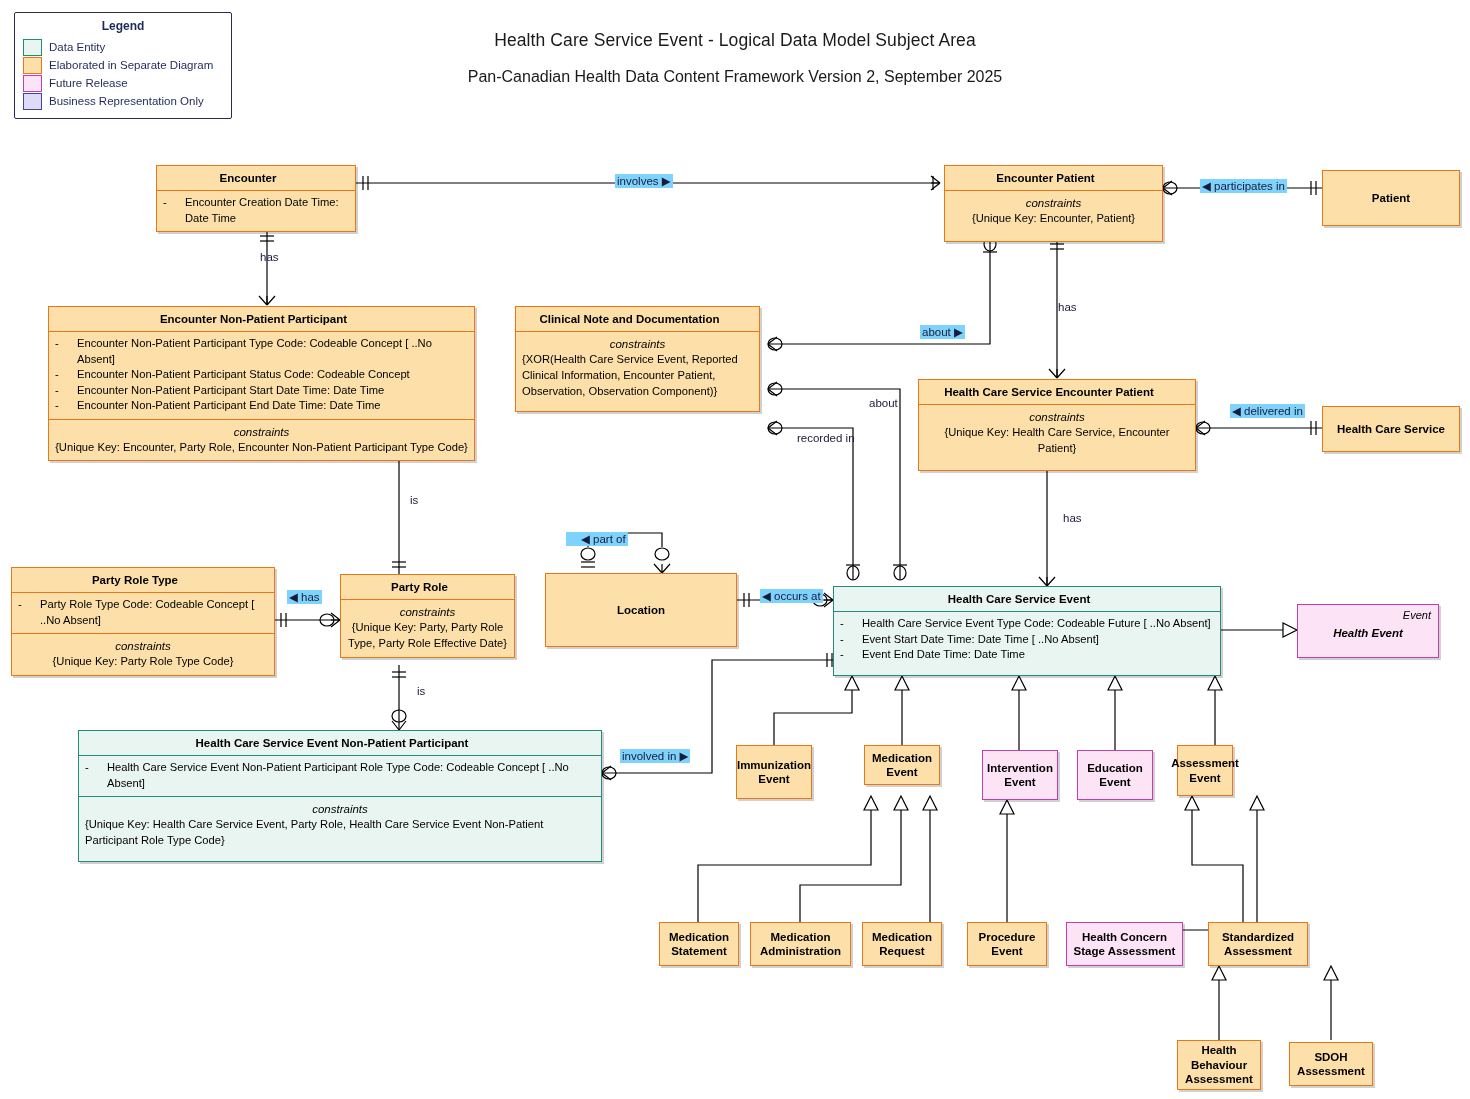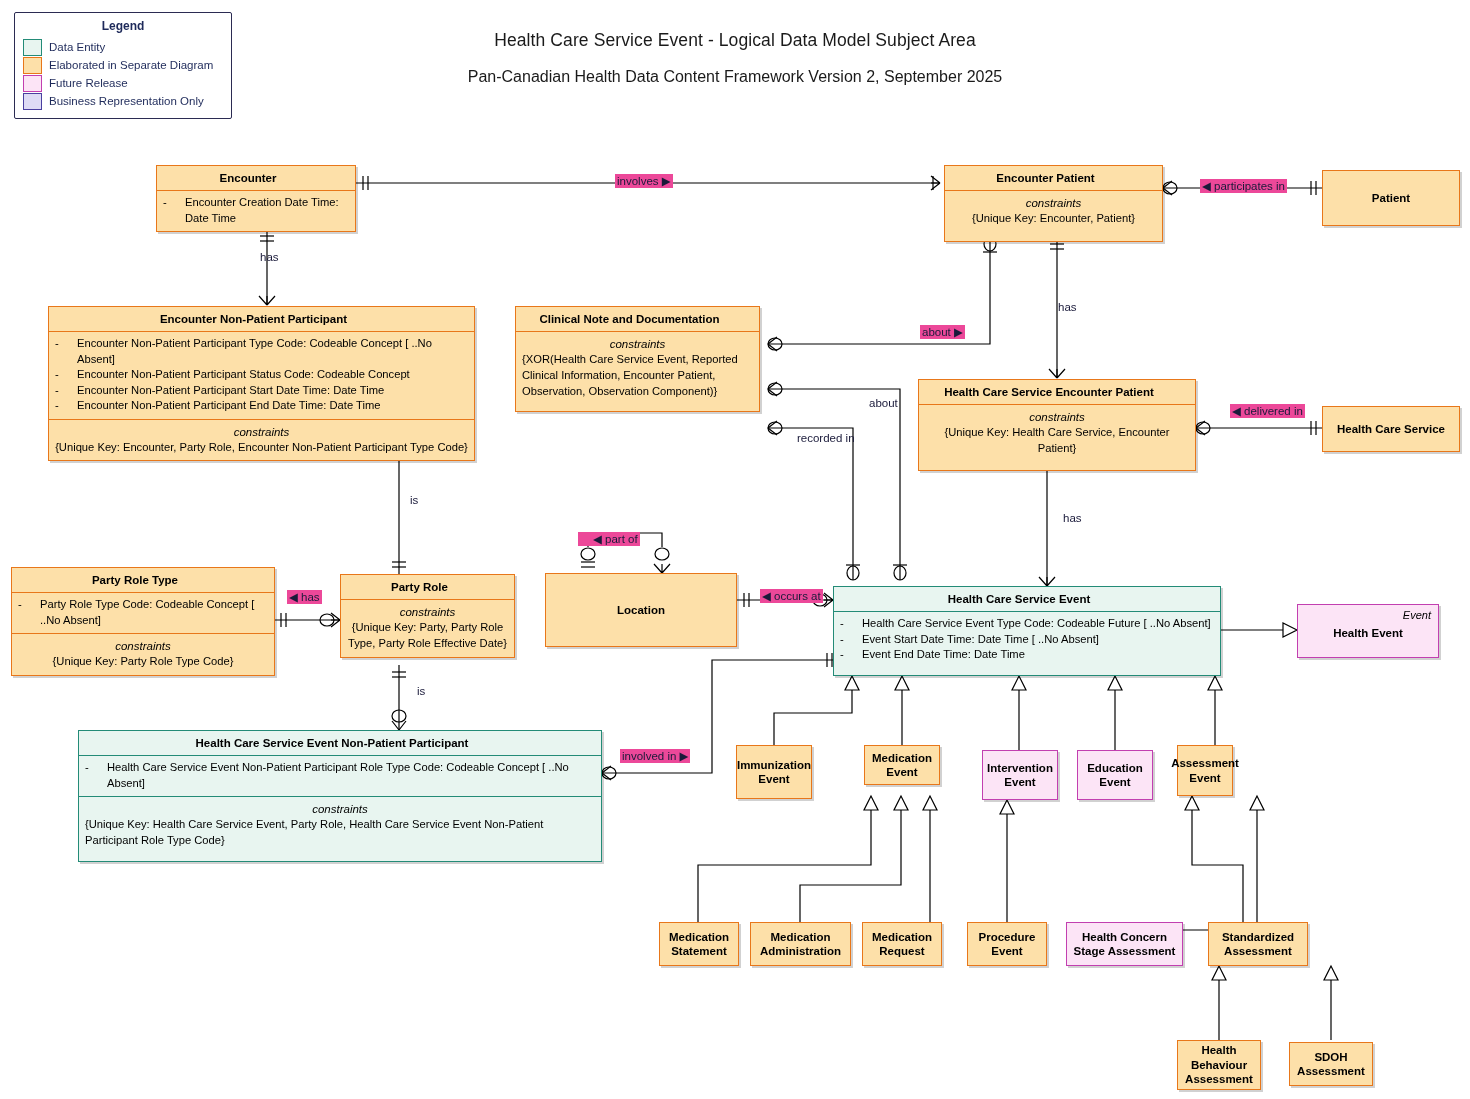--- a/index.html
+++ b/index.html
@@ -56,21 +56,21 @@
   .ctxt.left{text-align:left;}
   .stereo{position:absolute;right:7px;top:4px;font-style:italic;font-size:11px;}
 
   
   .ent.simple{display:flex;align-items:center;justify-content:center;}
   .ent.simple .hdr{padding:2px 4px;}
 
   
   .elbl{
     position:absolute;font-size:11.5px;color:#1a1a3a;white-space:nowrap;
-    background:#ec4899;padding:0 2px;
+    background:#7dd3fc;padding:0 2px;
   }
   .elbl.nb{background:transparent;}
 </style>
 </head>
 <body>
 
 <svg id="svg-layer" viewBox="0 0 1470 1099" xmlns="http://www.w3.org/2000/svg">
   <defs>
     <g id="g-tri"></g>
   </defs>
@@ -340,21 +340,21 @@
       </div>
     <div class="attr">
         <span class="dash">-</span>
         <span class="txt">Event End Date Time: Date Time</span>
       </div>
   </div>
 </div>
 
 <div class="ent pink simple" style="left:1297px;top:604px;width:142px;height:54px;">
   <span class="stereo">Event</span>
-  <div class="hdr" style="margin-top:4px;">Health Event</div>
+  <div class="hdr" style="margin-top:4px;font-style:italic;">Health Event</div>
 </div>
 
 <div class="ent teal" style="left:78px;top:730px;width:524px;">
   <div class="hdr">Health Care Service Event Non-Patient Participant</div>
   <div class="sec">
     <div class="attr">
         <span class="dash">-</span>
         <span class="txt">Health Care Service Event Non-Patient Participant Role Type Code: Codeable Concept [ ..No Absent]</span>
       </div>
   </div>
@@ -413,15 +413,15 @@
 <div class="elbl nb" style="left:1056px;top:301px;">has</div>
 <div class="elbl nb" style="left:867px;top:397px;">about</div>
 <div class="elbl nb" style="left:795px;top:432px;width:55px;text-align:center;line-height:1.2;">
   <span>recorded in</span>
 </div>
 <div class="elbl" style="left:1230px;top:404px;">◀ delivered in</div>
 <div class="elbl nb" style="left:1061px;top:512px;">has</div>
 <div class="elbl nb" style="left:408px;top:494px;">is</div>
 <div class="elbl" style="left:287px;top:590px;">◀ has</div>
 <div class="elbl nb" style="left:415px;top:685px;">is</div>
-<div class="elbl" style="left:578px;top:532px;padding-left:15px;">◀ part of</div>
+<div class="elbl" style="left:566px;top:532px;padding-left:15px;">◀ part of</div>
 <div class="elbl" style="left:760px;top:589px;">◀ occurs at</div>
 <div class="elbl" style="left:620px;top:749px;">involved in ▶</div>
 
 </body></html>

